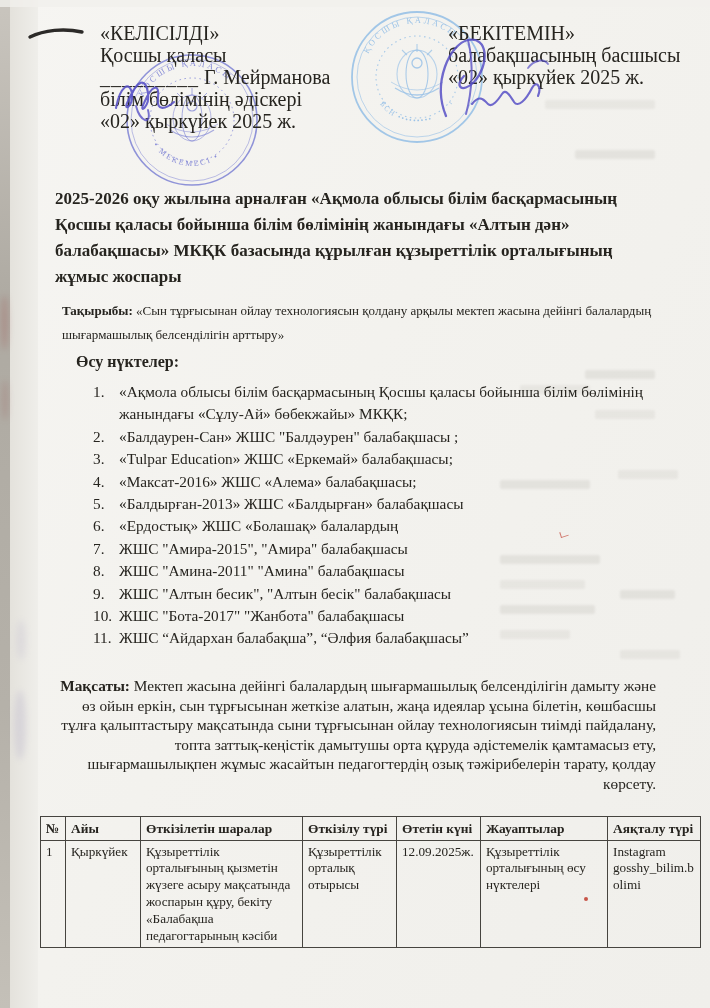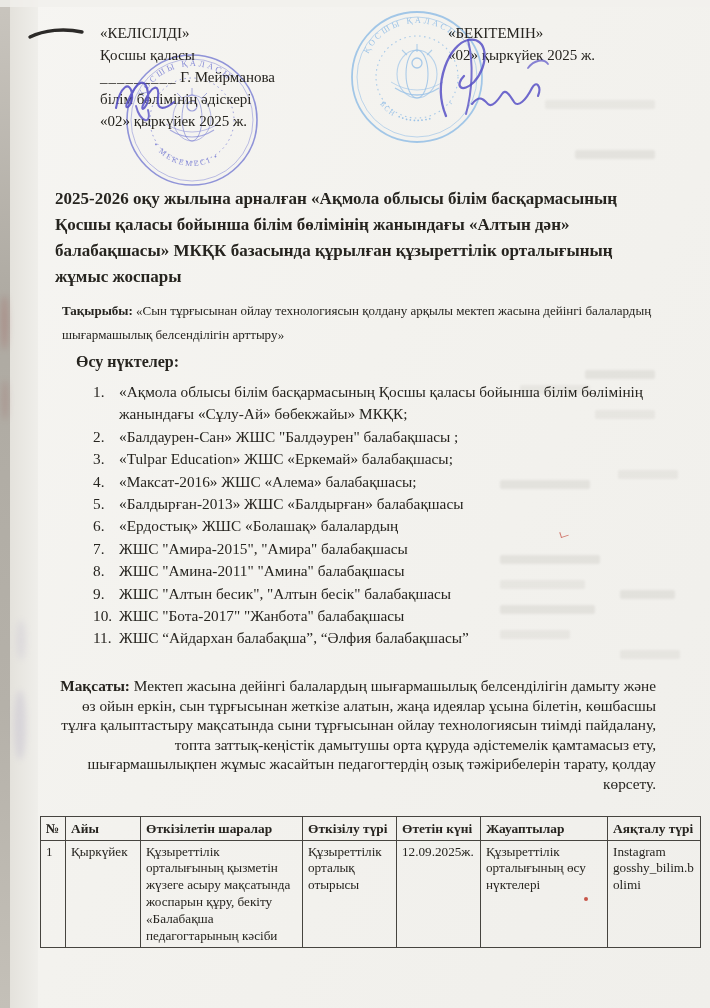--- a/index.html
+++ b/index.html
@@ -13,21 +13,21 @@
   .edge-dark{position:absolute;left:0;top:0;width:10px;height:1008px;background:linear-gradient(180deg,#c9c5be,#aeaaa2 30%,#b5b1a9 70%,#c4c0b8);}
   .edge-light{position:absolute;left:10px;top:0;width:28px;height:1008px;background:linear-gradient(90deg,#e4e2dc,#efeeea);}
   .edge-top{position:absolute;left:0;top:0;width:710px;height:7px;background:#f1f0ec;opacity:.8;}
   .smudge{position:absolute;border-radius:50%;filter:blur(3px);}
   .ghost{position:absolute;background:#8e8a80;opacity:.10;filter:blur(1.2px);border-radius:2px;}
   .ghost.b{opacity:.14;}
 
   .abs{position:absolute;}
 
   
-  .approval{width:260px;font-size:15px;line-height:22px;z-index:2;}
+  .approval{width:260px;font-size:20px;line-height:22px;z-index:2;}
   .approval div{white-space:nowrap;}
   .sig-line{letter-spacing:1px;}
 
   
   .doc-title{left:55px;right:22px;top:186px;text-align:left;font-weight:bold;font-size:17px;line-height:26px;z-index:2;}
 
   
   .topic{left:62px;top:299px;width:600px;font-size:13px;line-height:24px;z-index:2;}
   .growth-head{left:76px;top:353px;font-weight:bold;font-size:16px;z-index:2;}
   .goal{left:60px;top:676px;width:596px;font-size:15.3px;line-height:19.6px;text-align:right;z-index:2;}
@@ -135,20 +135,21 @@
   <div class="abs approval" style="left:100px;top:22px;">
     <div>«КЕЛІСІЛДІ»</div>
     <div>Қосшы қаласы</div>
     <div><span class="sig-line">_________</span> <span>Г. Мейрманова</span></div>
     <div>білім бөлімінің әдіскері</div>
     <div>«02» қыркүйек 2025 ж.</div>
   </div>
 
   <div class="abs approval" style="left:448px;top:22px;">
     <div>«БЕКІТЕМІН»</div>
+    <div>балабақшасының басшысы</div>
     <div>«02» қыркүйек 2025 ж.</div>
   </div>
 
   <svg class="sig" style="left:106px;top:70px;" width="120" height="64" viewBox="0 0 120 64">
     <path d="M10,38 C14,16 24,10 26,24 C28,36 16,43 22,31 C32,8 40,8 42,23 C44,37 32,45 38,33 C46,14 54,13 52,28 C50,42 60,39 68,32" fill="none" stroke="#5750c6" stroke-width="2.1" stroke-linecap="round" opacity=".88"></path>
     <path d="M30,36 C34,52 46,56 42,40" fill="none" stroke="#5750c6" stroke-width="1.9" stroke-linecap="round" opacity=".8"></path>
   </svg>
   <svg class="sig" style="left:424px;top:30px;" width="160" height="104" viewBox="0 0 160 104">
     <path d="M22,86 C8,52 26,14 44,10 C64,6 66,34 50,52 C38,64 30,56 40,46" fill="none" stroke="#5750c6" stroke-width="2.3" stroke-linecap="round" opacity=".85"></path>
     <path d="M44,10 C50,34 48,62 42,84" fill="none" stroke="#5750c6" stroke-width="2" stroke-linecap="round" opacity=".8"></path>

